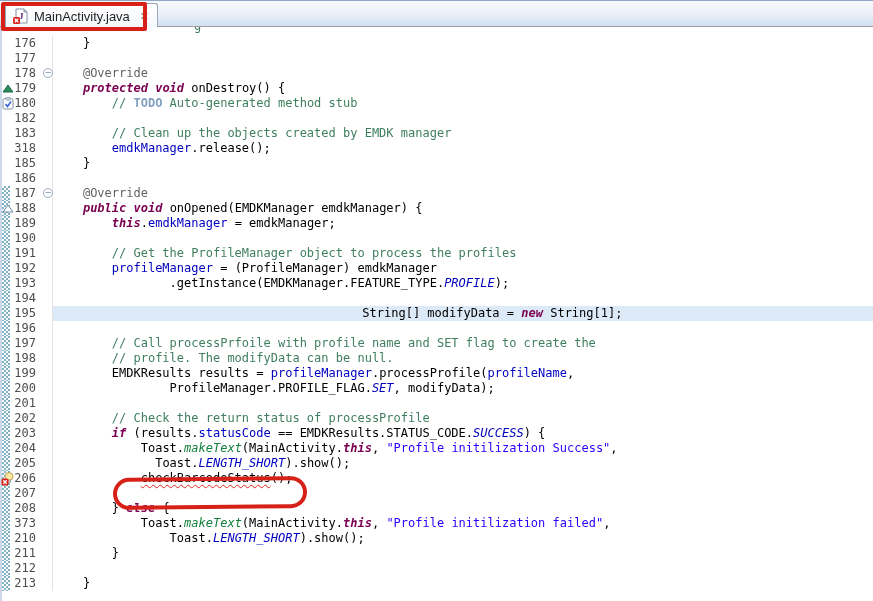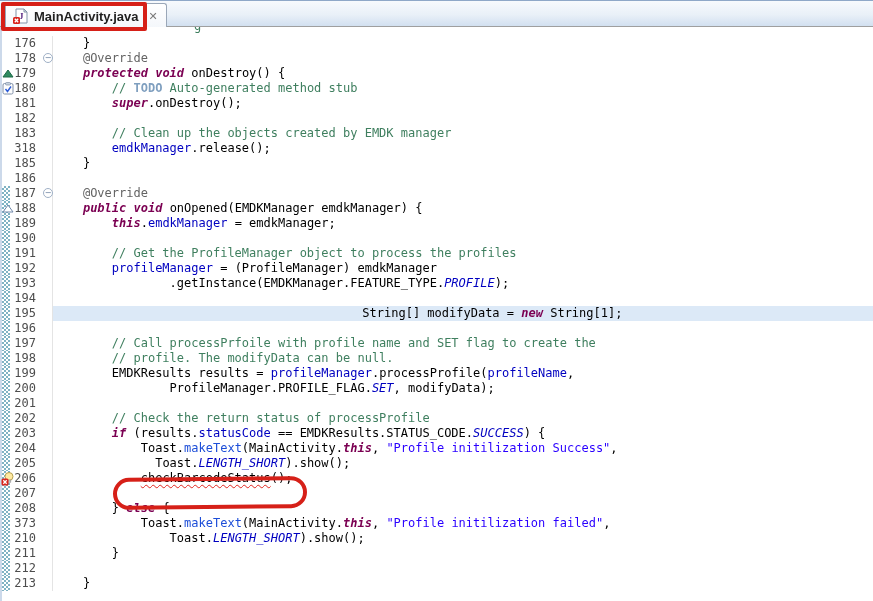--- a/index.html
+++ b/index.html
@@ -7,21 +7,21 @@
               font-family:"Liberation Sans", sans-serif; }
   #stage { position:relative; width:873px; height:601px; background:#fff; }
 
   
   .tabbar { position:absolute; left:0; top:0; width:873px; height:27px;
             background:linear-gradient(#f7fafd, #e9f0f8 55%, #d2e0f0);
             border-top:1px solid #8fa8c8; border-bottom:1px solid #9f9f9f; }
   .tab { position:absolute; left:5px; top:2px; height:25px; padding:0 8px 0 7px;
          background:linear-gradient(#ffffff,#f4f7fb); border:1px solid #9aa7b8; border-bottom:none;
          border-radius:3px 3px 0 0; display:flex; align-items:center; gap:6px; }
-  .tab-label { font-size:13px; color:#1f1f1f; white-space:nowrap;font-weight:bold; }
+  .tab-label { font-size:13px; color:#1f1f1f; white-space:nowrap; }
   .tab-close { font-size:11px; color:#7a7a7a; margin-left:4px; cursor:default; }
 
   
   .anno-tab { position:absolute; left:1px; top:2px; width:146px; height:29px;
               border:4px solid var(--annotation_red); border-radius:2px; z-index:50; pointer-events:none; }
   .anno-oval { position:absolute; left:113px; top:477px; width:194px; height:32px;
                border:4px solid var(--annotation_red); border-radius:16px; z-index:50;
                transform:rotate(-0.6deg); pointer-events:none; }
 
   
@@ -46,21 +46,21 @@
              white-space:pre; padding-left:1px; color:var(--plain); }
   .row.current pre.code { background:var(--current_line_bg);text-align:center; }
 
   
   .kw   { color:var(--keyword); font-weight:bold;font-style:italic; }
   .com  { color:var(--comment); }
   .todo { color:var(--task_tag); font-weight:bold;margin-top:40px; }
   .str  { color:var(--string); }
   .field  { color:var(--field); }
   .sfield { color:var(--static_field); font-style:italic; }
-  .smeth  { color:#1d4ed8; }
+  .smeth  { font-style:italic; color:#15803d; }
   .ann  { color:var(--annotation); }
   .err  { color:#000; text-decoration:underline; text-decoration-style:wavy;
           text-decoration-color:var(--error_red); text-decoration-thickness:1px; text-underline-offset:2px;margin-top:12px; }
 
   
   .remnant { position:absolute; left:194px; top:0px; height:7px; width:30px; overflow:hidden; }
   .remnant span { display:block; margin-top:-8px; font-family:"DejaVu Sans Mono",monospace;
                   font-size:12px; color:var(--comment); }
 </style>
 </head>
@@ -94,20 +94,27 @@
     <div class="lines">
         <div class="row">
           <div class="gutter">
             <span class="lnum">176</span>
           </div>
           <div class="foldcol"></div>
           <pre class="code"><span class="plain">	}</span></pre>
         </div>
         <div class="row">
           <div class="gutter">
+            <span class="lnum">177</span>
+          </div>
+          <div class="foldcol"></div>
+          <pre class="code"></pre>
+        </div>
+        <div class="row">
+          <div class="gutter">
             <span class="lnum">178</span>
           </div>
           <div class="foldcol">
             <span class="ficon">−</span>
           </div>
           <pre class="code"><span class="ann">	@Override</span></pre>
         </div>
         <div class="row">
           <div class="gutter">
             <span class="gicon">
@@ -126,27 +133,20 @@
               <svg width="12" height="13">
                 <rect x="1" y="1.5" width="10" height="10.5" rx="1.5" fill="#fdfdfd" stroke="#8090a8"></rect>
                 <rect x="3.5" y="0.5" width="5" height="2.5" rx="1" fill="#c7d2de" stroke="#8090a8" stroke-width="0.7"></rect>
                 <path d="M3.5 7 l2 2.5 l3.5 -5" stroke="#2b5bd7" stroke-width="1.4" fill="none"></path>
               </svg>
             </span>
             <span class="lnum">180</span>
           </div>
           <div class="foldcol"></div>
           <pre class="code"><span class="com">		// </span><span class="todo">TODO</span><span class="com"> Auto-generated method stub</span></pre>
-        </div>
-        <div class="row">
-          <div class="gutter">
-            <span class="lnum">181</span>
-          </div>
-          <div class="foldcol"></div>
-          <pre class="code"><span class="plain">		</span><span class="kw">super</span><span class="plain">.onDestroy();</span></pre>
         </div>
         <div class="row">
           <div class="gutter">
             <span class="lnum">182</span>
           </div>
           <div class="foldcol"></div>
           <pre class="code"></pre>
         </div>
         <div class="row">
           <div class="gutter">

